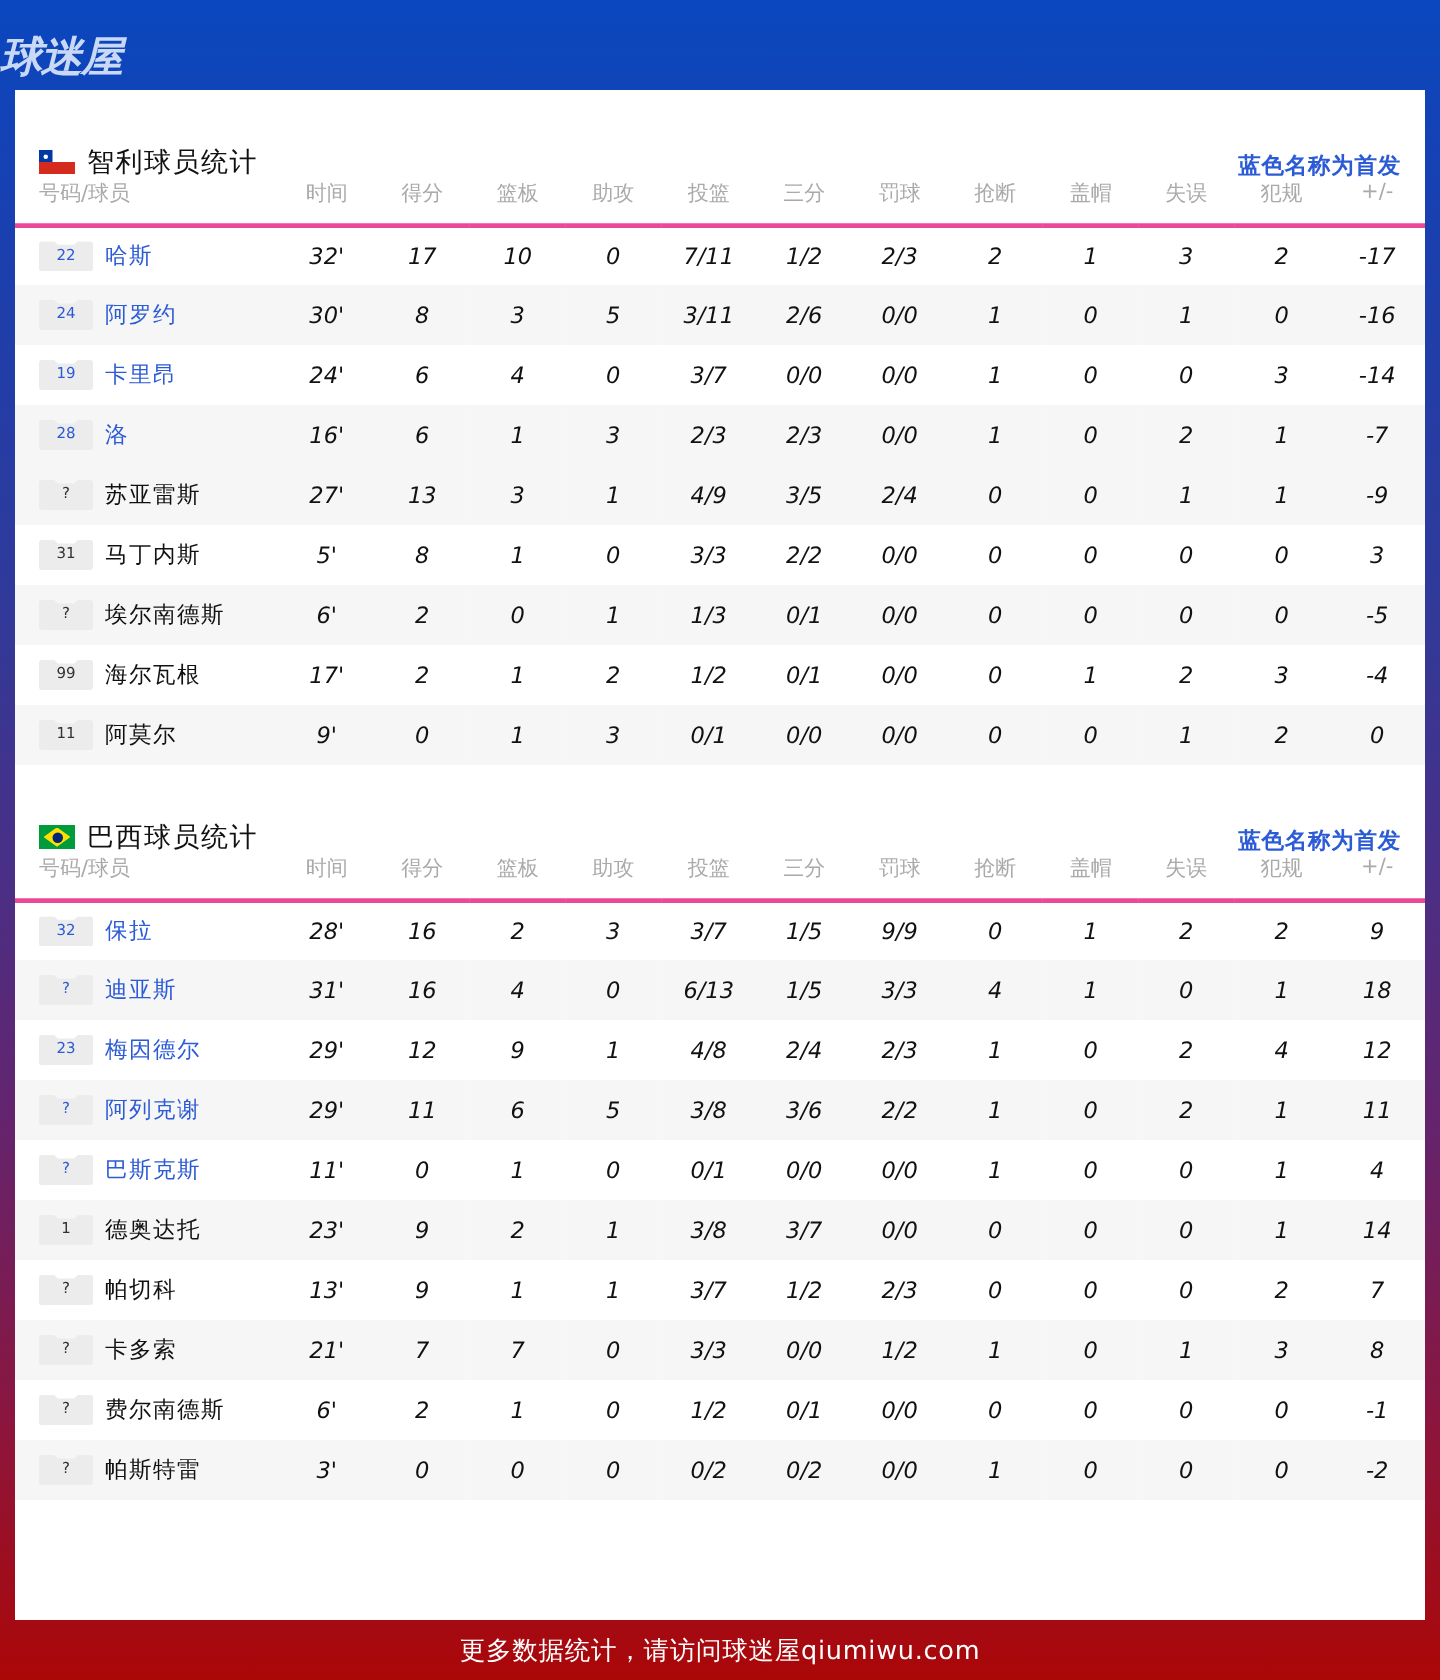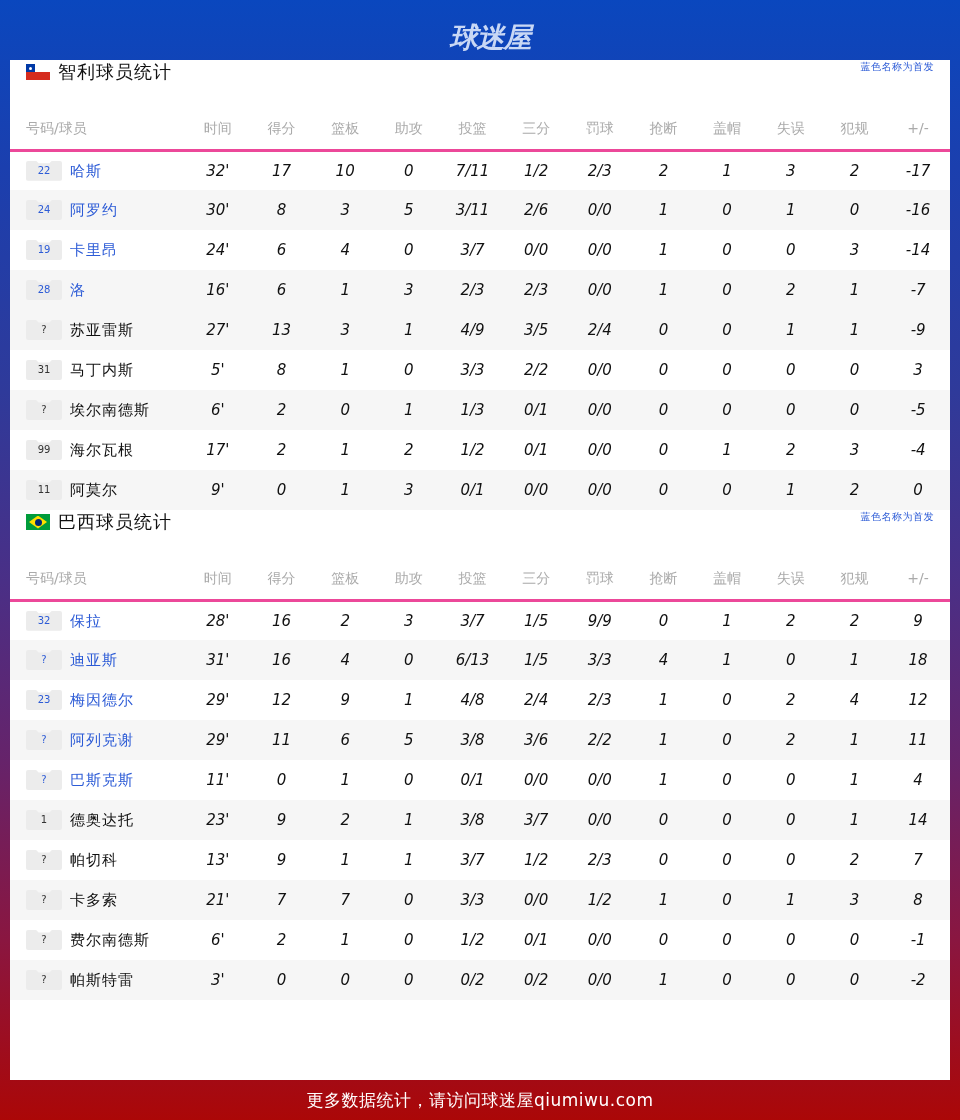--- a/index.html
+++ b/index.html
@@ -3,45 +3,45 @@
 <meta charset="utf-8">
 <style>
   * { box-sizing: border-box; margin: 0; padding: 0; }
   html, body { width: 960px; height: 1120px; overflow: hidden; }
   body {
     font-family: "DejaVu Sans", "Liberation Sans", sans-serif;
     background: linear-gradient(180deg, #0a47be 0%, #1b3fae 15%, #2f3a9a 35%, #4a2f86 52%, #66236a 68%, #8a1640 84%, #ab0707 100%);
     position: relative;
   }
   .topbar {
-    height: 76px; display: flex; align-items: center; justify-content: center; margin-left: 20px;
+    height: 76px; display: flex; align-items: center; justify-content: flex-start;
   }
   .logo {
     font-family: "DejaVu Sans", sans-serif; font-weight: bold; font-style: italic;
     font-size: 28px; color: #c9d8f5; letter-spacing: -1px;
   }
   .card {
     position: absolute; left: 10px; top: 60px; width: 940px; height: 1020px;
     background: #ffffff;
   }
   .section-head {
-    height: 60px; display: flex; align-items: flex-start; justify-content: space-between;
+    height: 60px; display: flex; align-items: flex-end; justify-content: space-between;
     padding: 0 16px 0 16px;
     gap: 24px;
   }
   .section-title { display: flex; align-items: center; }
   .flag { width: 24px; height: 16px; margin-right: 8px; position: relative; overflow: hidden; }
   .flag-cl { background: linear-gradient(180deg, #ffffff 0 50%, #d52b1e 50% 100%); }
   .flag-cl::before { content: ""; position: absolute; left: 0; top: 0; width: 9px; height: 8px; background: #0039a6; }
   .flag-cl::after { content: ""; position: absolute; left: 3px; top: 2.5px; width: 3px; height: 3px; background: #fff; border-radius: 50%; }
   .flag-br { background: #009c3b; }
   .flag-br::before { content: ""; position: absolute; left: 3px; top: 1.5px; width: 18px; height: 13px; background: #ffdf00; clip-path: polygon(50% 0, 100% 50%, 50% 100%, 0 50%); }
   .flag-br::after { content: ""; position: absolute; left: 8.5px; top: 4.5px; width: 7px; height: 7px; border-radius: 50%; background: #002776; }
   .title-text { font-size: 18px; color: #111; letter-spacing: 1px; }
-  .legend-text { font-size: 10px; color: #2c5bd6; letter-spacing: 0.5px; }
+  .legend-text { font-size: 15px; color: #2c5bd6; letter-spacing: 0.5px; font-weight: bold; }
   table { width: 940px; border-collapse: collapse; table-layout: fixed; }
   th { height: 30px; font-weight: normal; font-size: 14px; color: #aaaaaa; text-align: center; vertical-align: top; padding-top: 0; border-bottom: 3px solid #ec4899; height: 30px; }
   th.name-col { text-align: left; padding-left: 16px; }
   td { height: 40px; text-align: center; font-size: 15px; color: #111; font-style: italic; font-family: "DejaVu Sans", sans-serif; }
   tr.alt td { background: #f6f6f6; }
   td.player { text-align: left; padding-left: 16px; font-style: normal; }
   .jersey {
     display: inline-block; width: 36px; height: 20px; vertical-align: middle;
     background: #ececec; border-radius: 2px; text-align: center; line-height: 20px;
     font-size: 10px; font-style: normal; color: #333; margin-right: 8px;

